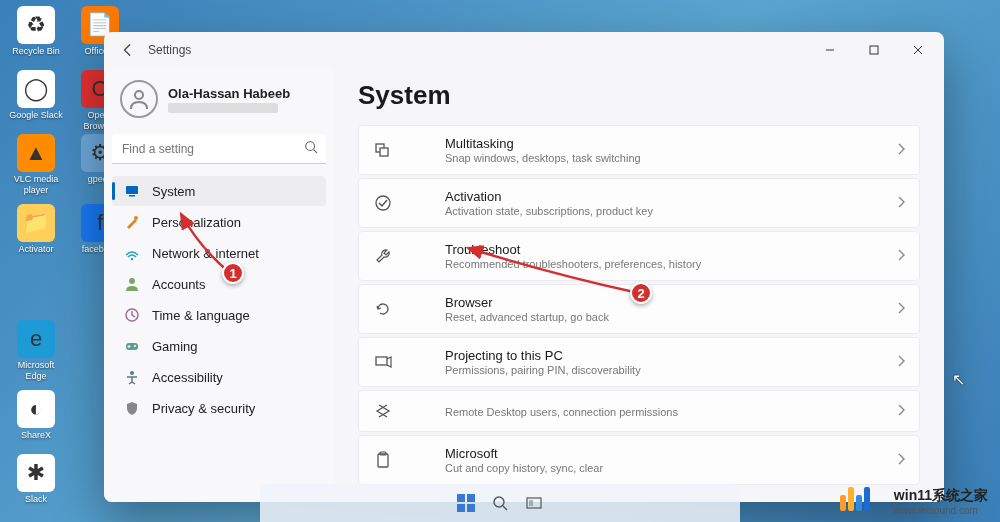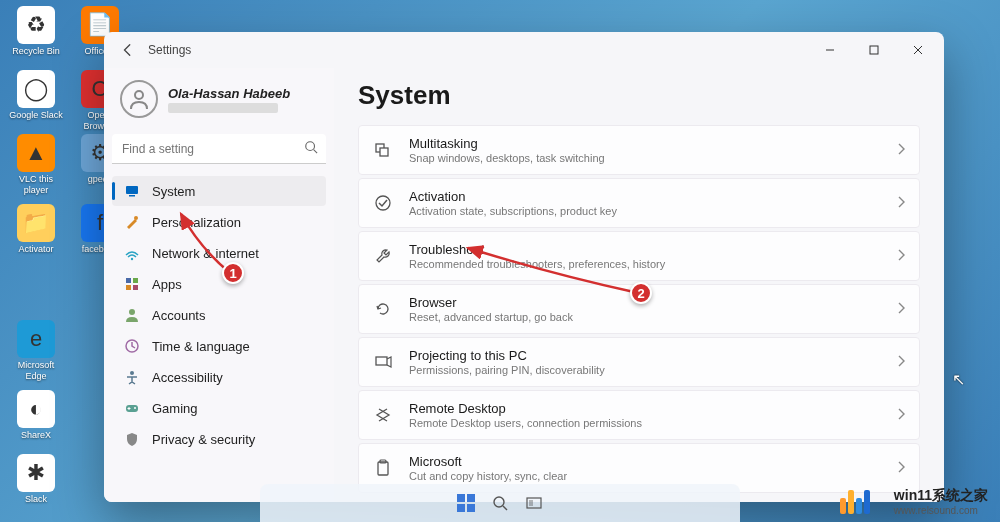--- a/index.html
+++ b/index.html
@@ -26,55 +26,55 @@
   .titlebar { height: 36px; display: flex; align-items: center; padding: 0 4px; }
   .back-btn { width: 32px; height: 32px; display: flex; align-items: center; justify-content: center; border-radius: 4px; cursor: pointer; margin-left: 4px; }
   .title { font-size: 12px; color: #444; margin-left: 4px; }
   .win-ctrls { margin-left: auto; display: flex; }
   .win-btn { width: 44px; height: 30px; display: flex; align-items: center; justify-content: center; cursor: pointer; }
 
   .body { flex: 1; display: flex; overflow: hidden; }
 
   
   .sidebar { width: 230px; background: #f8f7fa; display: flex; flex-direction: column; padding: 0 8px 8px 8px; overflow-y: auto; }
-  .profile { display: flex; align-items: center; gap: 10px; padding: 12px 8px 16px 8px; font-style: italic; }
+  .profile { display: flex; align-items: center; gap: 10px; padding: 12px 8px 16px 8px; }
   .avatar { width: 38px; height: 38px; border-radius: 50%; border: 2px solid #999; display: flex; align-items: center; justify-content: center; }
   .profile-name { font-size: 13px; font-weight: 600; color: #222; }
   .profile-email { width: 110px; height: 10px; background: #ddd; margin-top: 2px; border-radius: 2px; }
 
   .search { position: relative; margin: 0 0 12px 0; }
   .search input { width: 100%; height: 30px; border: none; border-bottom: 1px solid #ccc; border-radius: 4px 4px 0 0; background: #fff; padding: 0 30px 0 10px; font-size: 12px; color: #be185d; outline: none; }
   .search .sicon { position: absolute; right: 8px; top: 6px; color: #666; }
 
   .nav { display: flex; flex-direction: column; gap: 1px; }
   .nav-item { display: flex; align-items: center; gap: 12px; padding: 7px 12px; border-radius: 4px; font-size: 13px; color: #222; cursor: pointer; position: relative; }
   .nav-item.active { background: #edecef; }
   .nav-item.active::before { content: ""; position: absolute; left: 0; top: 6px; bottom: 6px; width: 3px; background: #0067c0; border-radius: 2px; }
   .nav-icon { width: 16px; height: 16px; display: flex; align-items: center; justify-content: center; flex-shrink: 0; }
 
   
   .content { flex: 1; padding: 12px 24px 0 24px; overflow-y: auto; }
   .page-title { font-size: 26px; font-weight: 600; color: #1a1a1a; margin-bottom: 14px; }
   .row { background: #fdfdfe; border: 1px solid #eceaef; border-radius: 4px; margin-bottom: 3px; padding: 10px 14px; display: flex; align-items: center; gap: 16px; cursor: pointer; }
   .row-icon { width: 20px; height: 20px; display: flex; align-items: center; justify-content: center; color: #555; flex-shrink: 0; }
-  .row-text { flex: 1; }
+  .row-text { flex: 1; margin-left: 36px; }
   .row-title { font-size: 13px; color: #1a1a1a; }
   .row-desc { font-size: 11px; color: #777; margin-top: 1px; }
   .chev { color: #888; font-size: 12px; }
 
   
   .arrow { position: absolute; pointer-events: none; }
   .badge { position: absolute; width: 22px; height: 22px; border-radius: 50%; background: #d32f2f; color: #fff; font-size: 13px; font-weight: 700; display: flex; align-items: center; justify-content: center; border: 2px solid #fff; box-shadow: 0 2px 4px rgba(0,0,0,.3); }
 
   
   .taskbar { position: absolute; left: 260px; bottom: 0; width: 480px; height: 38px; background: rgba(240,244,250,.85); border-radius: 8px 8px 0 0; display: flex; align-items: center; justify-content: center; gap: 6px; }
   .tb-icon { width: 28px; height: 28px; border-radius: 4px; display: flex; align-items: center; justify-content: center; }
 
   
-  .watermark { position: absolute; right: 12px; bottom: 6px; display: flex; align-items: center; gap: 24px; }
+  .watermark { position: absolute; right: 12px; bottom: 6px; display: flex; align-items: flex-start; gap: 24px; }
   .wm-logo { display: flex; gap: 2px; }
   .wm-bar { width: 6px; border-radius: 2px; }
   .wm-text { text-align: left; }
   .wm-text .l1 { font-size: 14px; font-weight: 700; color: #222; }
   .wm-text .l2 { font-size: 10px; color: #555; }
 
   .cursor { position: absolute; left: 952px; top: 370px; font-size: 16px; color: #fff; text-shadow: 0 0 2px #000; pointer-events: none; }
 </style>
 </head>
 <body>
@@ -91,21 +91,21 @@
     <div class="dicon" style="left: 8px; top: 70px;">
       <div class="glyph" style="background:#fff;color:#333;">◯</div>
       <div class="label">Google Slack</div>
     </div>
     <div class="dicon" style="left: 72px; top: 70px;">
       <div class="glyph" style="background:#e03030;color:#333;">O</div>
       <div class="label">Opera Browser</div>
     </div>
     <div class="dicon" style="left: 8px; top: 134px;">
       <div class="glyph" style="background:#ff8c00;color:#333;">▲</div>
-      <div class="label">VLC this player</div>
+      <div class="label">VLC media player</div>
     </div>
     <div class="dicon" style="left: 72px; top: 134px;">
       <div class="glyph" style="background:#6da6d8;color:#333;">⚙</div>
       <div class="label">gpedit</div>
     </div>
     <div class="dicon" style="left: 8px; top: 204px;">
       <div class="glyph" style="background:#ffcf5c;color:#333;">📁</div>
       <div class="label">Activator</div>
     </div>
     <div class="dicon" style="left: 72px; top: 204px;">
@@ -203,68 +203,57 @@
               <svg width="16" height="16" viewBox="0 0 16 16">
                 <path d="M2 10 Q8 4 14 10 M4 12 Q8 8 12 12" stroke="#2aa3c4" stroke-width="1.5" fill="none"></path>
                 <circle cx="8" cy="14" r="1.2" fill="#2aa3c4"></circle>
               </svg>
             </span>
             <span>Network &amp; internet</span>
           </div>
           <div class="nav-item">
             <span class="nav-icon">
               <svg width="16" height="16" viewBox="0 0 16 16">
-                <rect x="2" y="2" width="5" height="5" fill="#4a6aa8"></rect>
-                <rect x="9" y="2" width="5" height="5" fill="#6aa84a"></rect>
-                <rect x="2" y="9" width="5" height="5" fill="#d88a27"></rect>
-                <rect x="9" y="9" width="5" height="5" fill="#a84a6a"></rect>
-              </svg>
-            </span>
-            <span>Apps</span>
-          </div>
-          <div class="nav-item">
-            <span class="nav-icon">
-              <svg width="16" height="16" viewBox="0 0 16 16">
                 <circle cx="8" cy="5" r="3" fill="#7aa56b"></circle>
                 <path d="M2 15 Q2 10 8 10 Q14 10 14 15 Z" fill="#7aa56b"></path>
               </svg>
             </span>
             <span>Accounts</span>
           </div>
           <div class="nav-item">
             <span class="nav-icon">
               <svg width="16" height="16" viewBox="0 0 16 16">
                 <circle cx="8" cy="8" r="6" stroke="#a06ba5" stroke-width="1.5" fill="none"></circle>
                 <path d="M8 4 V8 L11 10" stroke="#a06ba5" stroke-width="1.5" fill="none"></path>
               </svg>
             </span>
             <span>Time &amp; language</span>
-          </div>
-          <div class="nav-item">
-            <span class="nav-icon">
-              <svg width="16" height="16" viewBox="0 0 16 16">
-                <circle cx="8" cy="4" r="2" fill="#5a7a90"></circle>
-                <path d="M3 8 H13 M8 8 V13 M5 15 L8 13 L11 15" stroke="#5a7a90" stroke-width="1.5" fill="none"></path>
-              </svg>
-            </span>
-            <span>Accessibility</span>
           </div>
           <div class="nav-item">
             <span class="nav-icon">
               <svg width="16" height="16" viewBox="0 0 16 16">
                 <rect x="2" y="5" width="12" height="7" rx="3" fill="#5aa092"></rect>
                 <circle cx="11" cy="8" r="1" fill="#fff"></circle>
                 <path d="M5 7 V10 M3.5 8.5 H6.5" stroke="#fff" stroke-width="1"></path>
               </svg>
             </span>
             <span>Gaming</span>
           </div>
           <div class="nav-item">
             <span class="nav-icon">
               <svg width="16" height="16" viewBox="0 0 16 16">
+                <circle cx="8" cy="4" r="2" fill="#5a7a90"></circle>
+                <path d="M3 8 H13 M8 8 V13 M5 15 L8 13 L11 15" stroke="#5a7a90" stroke-width="1.5" fill="none"></path>
+              </svg>
+            </span>
+            <span>Accessibility</span>
+          </div>
+          <div class="nav-item">
+            <span class="nav-icon">
+              <svg width="16" height="16" viewBox="0 0 16 16">
                 <path d="M8 2 L13 4 V8 Q13 13 8 15 Q3 13 3 8 V4 Z" fill="#888"></path>
               </svg>
             </span>
             <span>Privacy &amp; security</span>
           </div>
         </div>
     </div>
 
     <div class="content">
       <div class="page-title">System</div>
@@ -344,21 +333,20 @@
               </svg></span>
           </div>
           <div class="row">
     <span class="row-icon">
               <svg width="18" height="18" viewBox="0 0 18 18">
                 <path d="M5 3 L15 9 L5 15" stroke="#555" fill="none" stroke-width="1.3"></path>
                 <path d="M13 3 L3 9 L13 15" stroke="#555" fill="none" stroke-width="1.3"></path>
               </svg>
             </span>
     <div class="row-text">
-      <div class="row-title">Remote Desktop</div>
       <div class="row-desc">Remote Desktop users, connection permissions</div>
     </div>
     <span class="chev"><svg width="8" height="12" viewBox="0 0 8 12">
                 <path d="M2 1 L7 6 L2 11" stroke="#888" stroke-width="1.4" fill="none"></path>
               </svg></span>
           </div>
           <div class="row">
     <span class="row-icon">
               <svg width="18" height="18" viewBox="0 0 18 18">
                 <rect x="4" y="3" width="10" height="13" rx="1" stroke="#555" fill="none" stroke-width="1.3"></rect>

